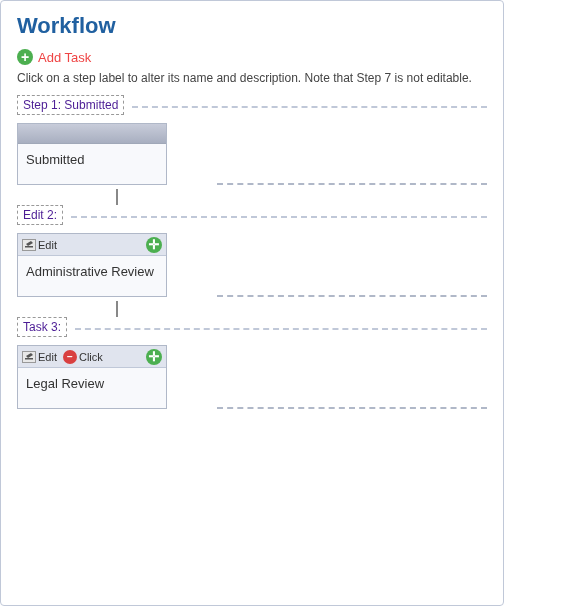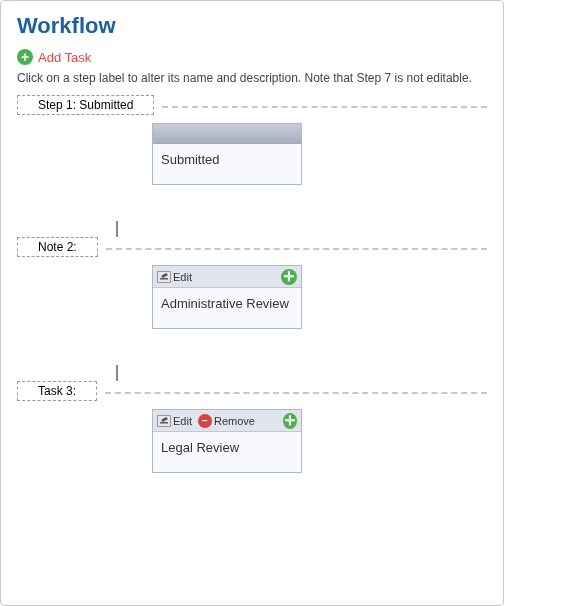--- a/index.html
+++ b/index.html
@@ -50,23 +50,23 @@
       cursor: pointer;
     }
     .instruction-text {
       font-size: 12px;
       color: #444;
       margin-bottom: 10px;
     }
     .step-label-box {
       border: 1px dashed #999;
       display: inline-block;
-      padding: 2px 20px;
+      padding: 2px 5px;
       font-size: 12px;
-      color: #000000;
+      color: #4c1d95;
       background: #fff;
       margin-bottom: 4px;
     }
     
     .step-block {
       width: 150px;
       border: 1px solid #b0b8c8;
       background: #f8f9fc;
       margin-bottom: 0;
     }
@@ -146,22 +146,21 @@
     .workflow-step {
       margin-bottom: 4px;
     }
     .step-header-row {
       display: flex;
       align-items: center;
       margin-bottom: 4px;
     }
     .step-content-row {
       display: flex;
-      align-items: center;
-      flex-direction: column;
+      align-items: flex-end;
     }
     .step-block-wrapper {
       width: 200px;
       flex-shrink: 0;
     }
     .step-divider-line {
       flex: 1;
       border-top: 2px dashed #b0b8c8;
       margin-top: 30px;
     }
@@ -212,21 +211,21 @@
         </div>
       </div>
       <div class="step-divider-line"></div>
     </div>
   </div>
 
   <div class="connector-line"></div>
 
   <div class="workflow-step">
     <div class="step-header-row">
-      <div class="step-label-box">Note 2:</div>
+      <div class="step-label-box">Edit 2:</div>
       <div style="flex:1; border-top: 2px dashed #c0c8d8; margin-left: 8px;"></div>
     </div>
     <div class="step-content-row">
       <div class="step-block-wrapper">
         <div class="step-block">
           <div class="step-block-toolbar">
             <div class="toolbar-left">
               <div class="edit-btn">
                 <div class="edit-icon">
                   <svg width="10" height="10" viewBox="0 0 10 10">
@@ -264,21 +263,21 @@
                 <div class="edit-icon">
                   <svg width="10" height="10" viewBox="0 0 10 10">
                       <rect x="1" y="6" width="8" height="1.5" fill="#555"></rect>
                       <polygon points="2,4 7,1 9,3 4,6" fill="#555"></polygon>
                     </svg>
                 </div>
                 <span>Edit</span>
               </div>
               <div class="remove-btn" style="margin-left:4px;">
                 <div class="remove-icon">−</div>
-                <span>Remove</span>
+                <span>Click</span>
               </div>
             </div>
             <div class="move-icon">✛</div>
           </div>
           <div class="step-block-body">
             <span>Legal Review</span>
           </div>
         </div>
       </div>
       <div class="step-divider-line"></div>

